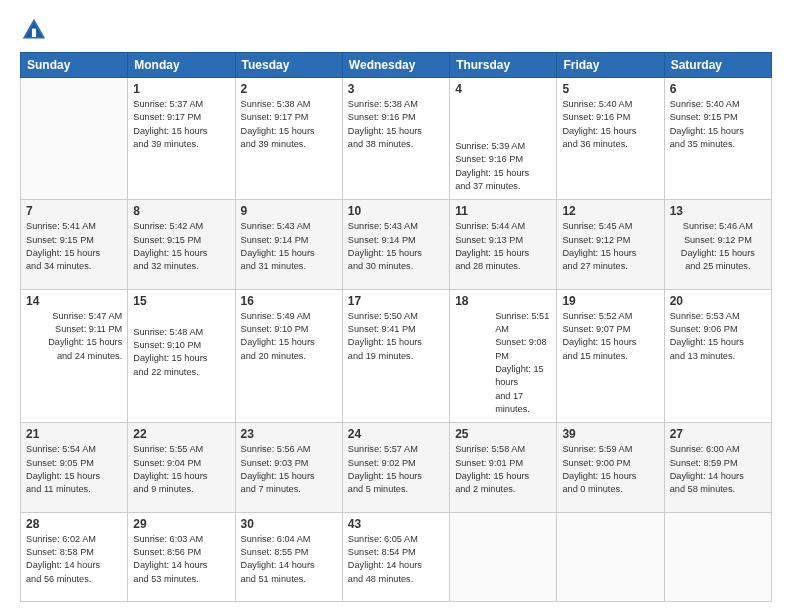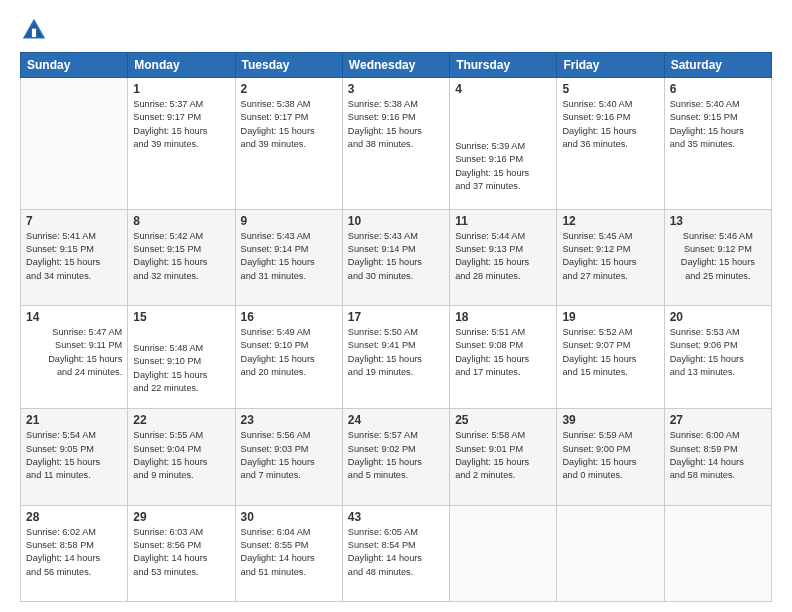--- a/index.html
+++ b/index.html
@@ -260,21 +260,21 @@
           </td>
           <td>
             <span class="day-number">17</span>
             <div class="day-info" style="white-space: pre-line;">Sunrise: 5:50 AM
 Sunset: 9:41 PM
 Daylight: 15 hours
 and 19 minutes.</div>
           </td>
           <td>
             <span class="day-number">18</span>
-            <div class="day-info" style="white-space: pre-line;">Sunrise: 5:51 AM
+            <div class="day-info" style="white-space: pre-line; margin-left: 40px;">Sunrise: 5:51 AM
 Sunset: 9:08 PM
 Daylight: 15 hours
 and 17 minutes.</div>
           </td>
           <td>
             <span class="day-number">19</span>
             <div class="day-info" style="white-space: pre-line;">Sunrise: 5:52 AM
 Sunset: 9:07 PM
 Daylight: 15 hours
 and 15 minutes.</div>

